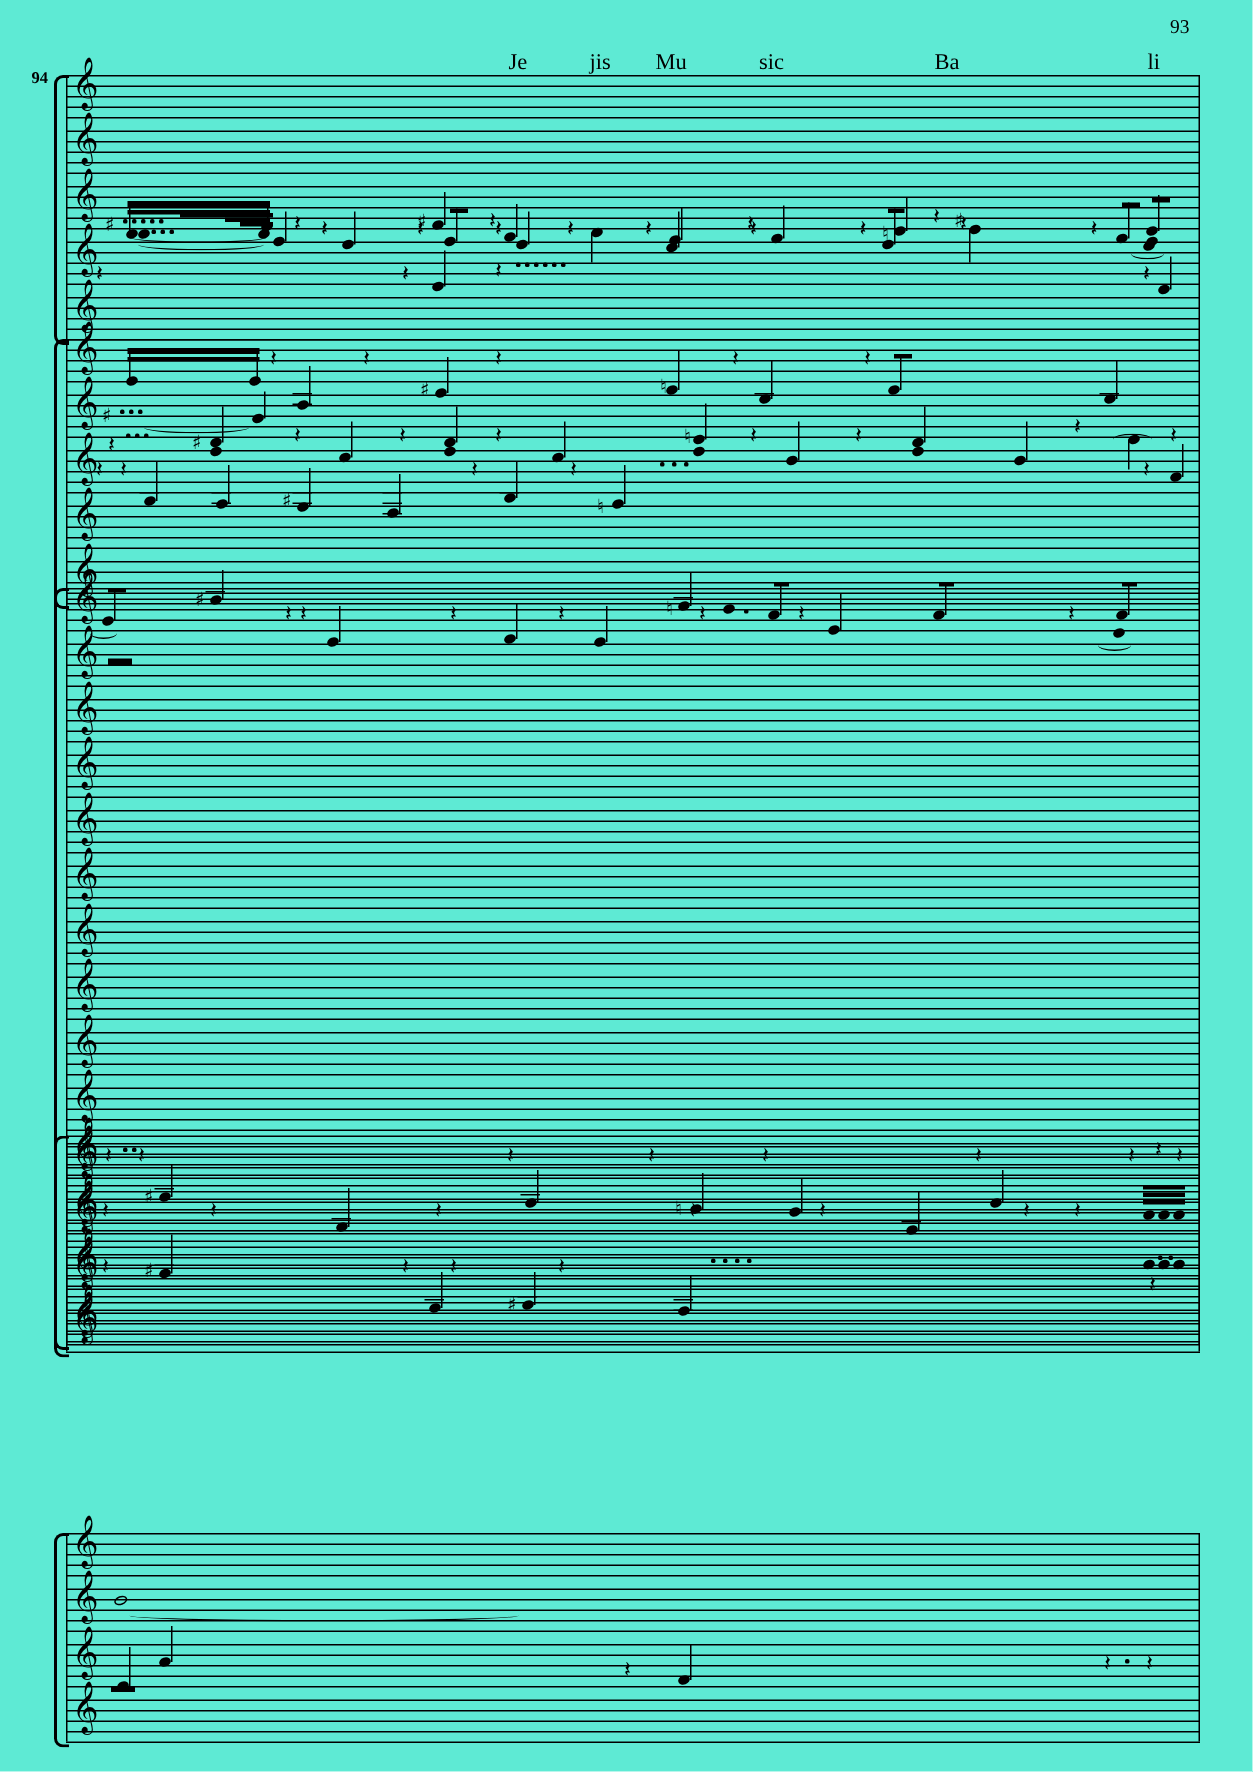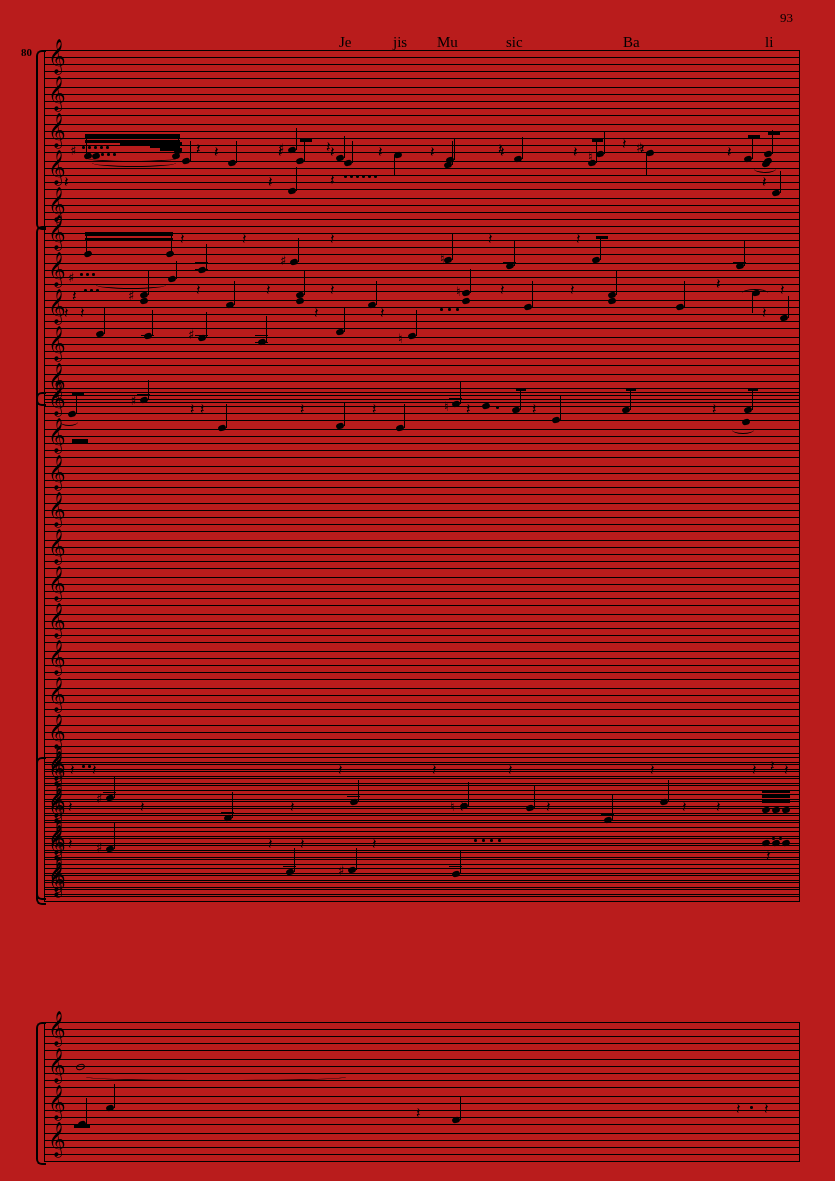--- a/index.html
+++ b/index.html
@@ -9,21 +9,21 @@
   }
   body {
     font-family: "Liberation Serif", serif;
     color: #000000;
   }
   #page {
     position: relative;
     width: 835px;
     height: 1181px;
     overflow: hidden;
-    background: #b91c1c;
+    background: #5eead4;
   }
   .lyric {
     position: absolute;
     font-family: "Liberation Serif", serif;
     font-size: 15px;
     color: #000;
     white-space: nowrap;
   }
   .page-num {
     position: absolute;
@@ -142,21 +142,21 @@
     background: #000;
     width: 14px;
   }
 </style>
 </head>
 <body>
 
 <div id="page">
 
   <div class="page-num" style="left:780px; top:10px;">93</div>
-  <div class="measure-num" style="left:21px; top:46px;">80</div>
+  <div class="measure-num" style="left:21px; top:46px;">94</div>
 
   <div class="lyric" style="left:339px; top:34px;">Je</div>
   <div class="lyric" style="left:393px; top:34px;">jis</div>
   <div class="lyric" style="left:437px; top:34px;">Mu</div>
   <div class="lyric" style="left:506px; top:34px;">sic</div>
   <div class="lyric" style="left:623px; top:34px;">Ba</div>
   <div class="lyric" style="left:765px; top:34px;">li</div>
 
   <div id="staff-layer">
       <div class="system" style="left: 44px; top: 50px; width: 756px; height: 176px;">

